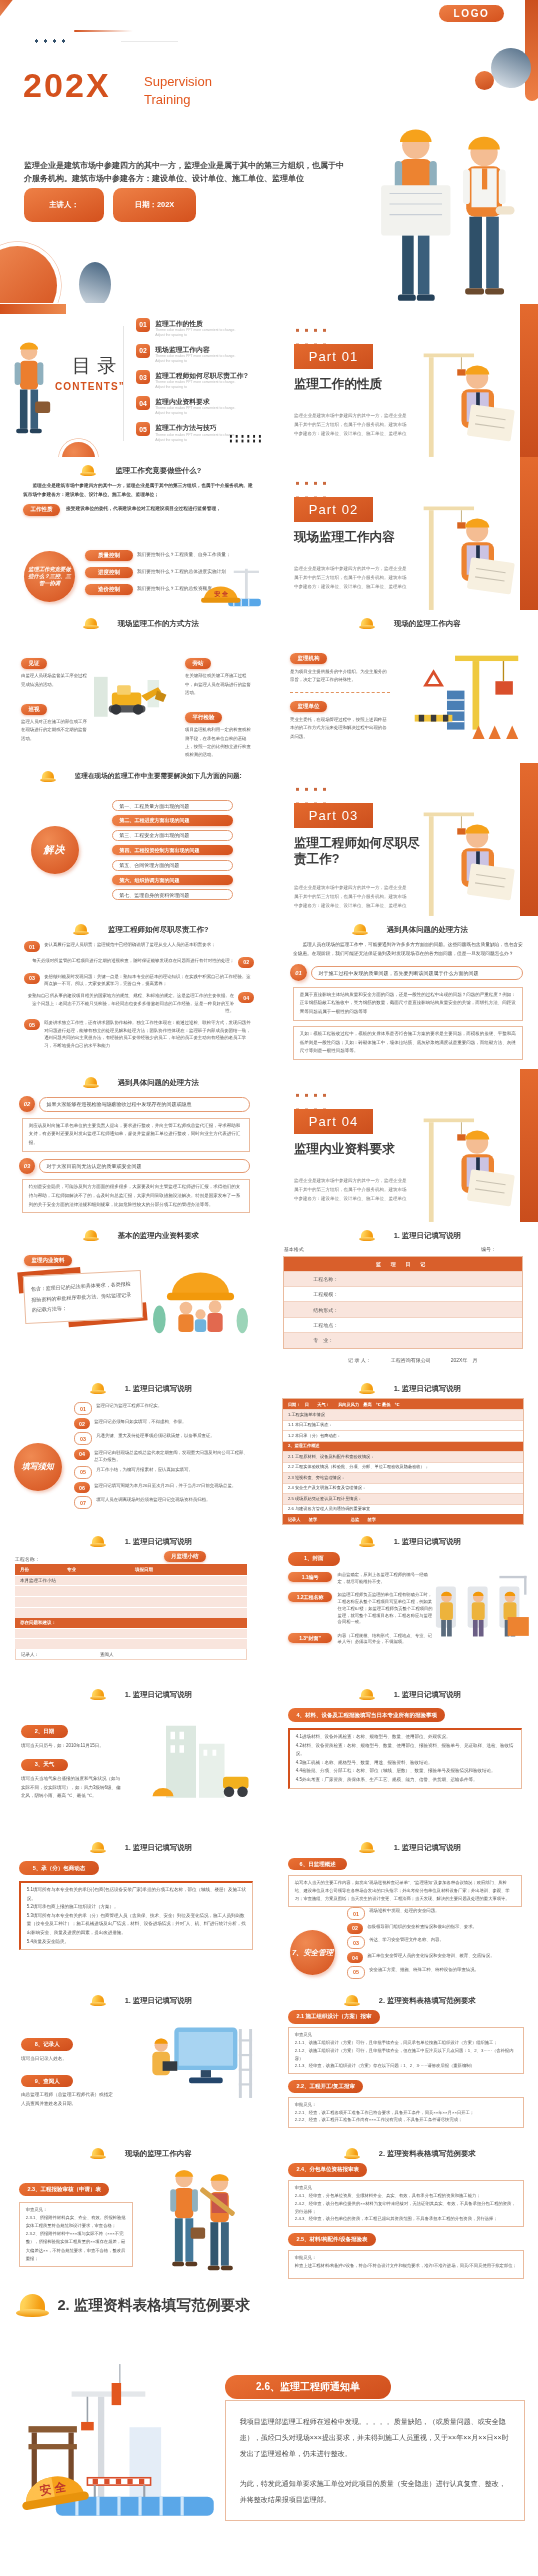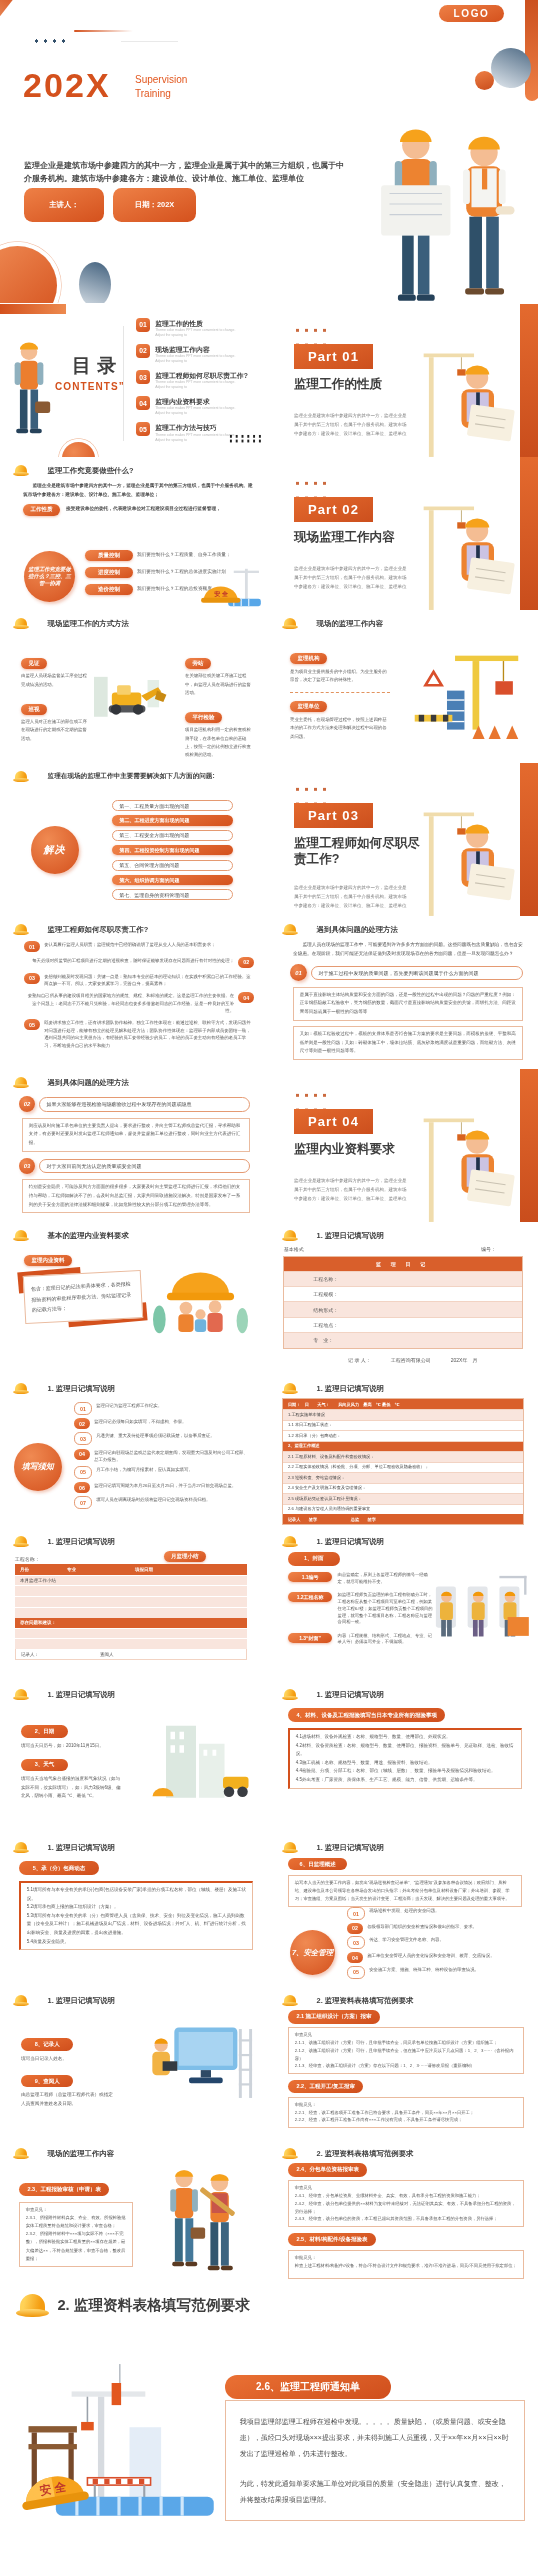--- a/index.html
+++ b/index.html
@@ -9,54 +9,54 @@
   .tslide{position:absolute;left:0;top:0;width:539px;height:303px;background:#fff;overflow:hidden;}
   .corner{position:absolute;left:-8.4px;top:-18px;width:12.6px;height:51px;background:linear-gradient(180deg,#D4511D,#F2A071);transform:rotate(38deg);}
   .tdots{position:absolute;left:32px;top:28px;width:36px;height:32px;background-image:radial-gradient(circle,#33506B 1.6px,transparent 1.8px);background-size:9px 26px;}
   .hline1{position:absolute;left:74px;top:30px;width:59px;height:1.6px;border-radius:1.1px;background:linear-gradient(90deg,#D4511D,rgba(242,160,113,0));}
   .hline2{position:absolute;left:121px;top:41px;width:57px;height:1.1px;background:#E9E9E9;}
   .logo{position:absolute;right:35px;top:4.7px;width:65px;height:17.4px;border-radius:9px;display:flex;align-items:center;justify-content:center;background:linear-gradient(160deg,#EE8046,#D4511D);color:#fff;font-weight:bold;font-size:10px;letter-spacing:1.6px;}
   .rband{position:absolute;right:0;top:-7.4px;width:14px;height:108px;border-radius:7.4px;background:linear-gradient(180deg,#C94D1C,#EE8046);}
   .gcirc{position:absolute;right:8.4px;top:48px;width:40px;height:40px;border-radius:50%;background:linear-gradient(205deg,#4F6B85,#E3E9EF);}
   .ocirc{position:absolute;right:45px;top:71px;width:19px;height:19px;border-radius:50%;background:linear-gradient(160deg,#EE8046,#C94D1C);}
   .year{position:absolute;left:23px;top:66px;font-size:34px;font-weight:bold;color:#D4511D;letter-spacing:2.1px;}
-  .sup{position:absolute;left:135px;top:73px;font-size:10px;color:#E2571F;line-height:1.35;}
+  .sup{position:absolute;left:144px;top:73px;font-size:13px;color:#E2571F;line-height:1.35;}
   .bigtitle{position:absolute;left:16px;top:100px;font-size:37px;font-weight:bold;color:#3F3F3F;letter-spacing:1.1px;white-space:nowrap;}
   .tdesc{position:absolute;left:24px;top:159px;width:321px;font-size:8px;color:#4A4A4A;line-height:1.65;font-weight:bold;}
   .tpill{position:absolute;top:188px;height:34px;border-radius:8.4px;display:flex;align-items:center;justify-content:center;background:linear-gradient(160deg,#EE8046,#D4511D);color:#fff;font-weight:bold;font-size:7.4px;}
   .blcirc{position:absolute;left:-22px;top:246px;width:79px;height:79px;border-radius:50%;background:linear-gradient(140deg,#F08C55,#D4511D);box-shadow:0 0 0 4.2px #fff,0 0 0 4.7px #EFB79B;}
   .nvell{position:absolute;left:79px;top:262px;width:32px;height:45px;border-radius:50%;background:linear-gradient(200deg,#41607D,#D7DFE6);}
   
   .grid{position:absolute;left:0;top:304px;width:539px;display:grid;grid-template-columns:269px 269px;grid-auto-rows:153px;}
   .cell{position:relative;width:269px;height:153px;overflow:hidden;box-sizing:border-box;}
-  .hd{display:flex;align-items:center;gap:19px;padding:7.4px 0 0 12.6px;}
+  .hd{display:flex;align-items:center;gap:19px;padding:7.4px 0 0 12.6px;justify-content:center;}
   .hd .t{font-size:7.4px;font-weight:bold;color:#3E3E3E;}
   .hd .t.sm{font-size:6.6px;}
   .helmet{position:relative;width:16px;height:12.6px;flex:0 0 auto;}
   .helmet:before{content:"";position:absolute;left:2.1px;right:2.1px;top:0.5px;bottom:2.6px;border-radius:6.3px 6.3px 1.6px 1.6px;background:linear-gradient(100deg,#FFD257 20%,#F49C10 80%);}
   .helmet:after{content:"";position:absolute;left:0;right:0;bottom:0.5px;height:4.2px;border-radius:50%;background:linear-gradient(180deg,#FFD873,#EF9406);}
   .pill{display:inline-flex;align-items:center;justify-content:center;background:linear-gradient(160deg,#F0854B,#D4511D);color:#fff;font-weight:bold;border-radius:526px;box-shadow:0 1.1px 2.6px rgba(211,81,29,.35);font-size:5.5px;padding:2.1px 7.4px;white-space:nowrap;}
   .banner{display:inline-block;background:linear-gradient(160deg,#EA7134,#CF4E1C);color:#fff;font-weight:bold;border-radius:8px;font-size:5.5px;padding:3.2px 8.4px;}
   .obx{border:0.5px solid #EABB9F;background:#fff;padding:3.2px 5.8px;font-size:4.5px;color:#555;line-height:1.9;}
   .num{min-width:16px;height:11px;border-radius:5.8px;background:linear-gradient(160deg,#F0854B,#D4511D);color:#fff;font-weight:bold;font-size:5.3px;display:inline-flex;align-items:center;justify-content:center;flex:0 0 auto;}
   .num.o{background:#fff;color:#E06A2D;border:0.5px solid #E59A72;}
   .opill{border:0.5px solid #E59A72;border-radius:526px;padding:1.6px 6.3px;font-size:5px;color:#4A4A4A;background:#fff;}
   .circ{border-radius:50%;background:radial-gradient(circle at 35% 28%,#F08A52,#D4511D);color:#fff;font-weight:bold;display:flex;align-items:center;justify-content:center;text-align:center;box-shadow:1.6px 2.1px 3.2px rgba(211,81,29,.3);font-style:italic;}
   .p9{font-size:4.7px;color:#555;line-height:1.9;}
   .pre{white-space:pre-wrap;}
   .ilu{position:absolute;}
   
   .band{position:absolute;right:0;top:0;width:18px;height:100%;background:linear-gradient(180deg,#E46A2E,#C94D1C);}
   .pdots{position:absolute;left:24px;top:19px;width:35px;height:21px;background-image:radial-gradient(circle,#CB6A3F 1.4px,transparent 1.6px);background-size:9px 14.7px;}
-  .partbox{position:absolute;left:25px;top:40px;width:79px;height:25px;background:linear-gradient(160deg,#E46A2E,#CC4F1D);color:#fff;font-weight:bold;font-size:13px;letter-spacing:1.1px;display:flex;align-items:center;justify-content:center;}
+  .partbox{position:absolute;left:25px;top:40px;width:79px;height:25px;background:linear-gradient(160deg,#E46A2E,#CC4F1D);color:#fff;font-weight:normal;font-size:13px;letter-spacing:1.1px;display:flex;align-items:center;justify-content:center;}
   .ptitle{position:absolute;left:25px;top:72px;width:132px;font-size:12.6px;font-weight:bold;color:#3E3E3E;line-height:1.3;}
   .pdesc{position:absolute;left:25px;top:108px;width:115px;font-size:4.5px;color:#777;line-height:1.95;}
   
   .tocbar{position:absolute;left:0;top:0;width:66px;height:10px;background:linear-gradient(90deg,#D4511D,#ED8A4F);}
-  .toctitle{position:absolute;left:72px;top:49px;font-size:19px;font-weight:bold;color:#3E3E3E;letter-spacing:6.3px;}
+  .toctitle{position:absolute;left:72px;top:49px;font-size:19px;font-weight:normal;color:#3E3E3E;letter-spacing:6.3px;}
   .tocsub{position:absolute;left:55px;top:77px;font-size:10px;color:#D4511D;font-weight:bold;letter-spacing:1.1px;}
   .tocline{position:absolute;left:123px;top:22px;width:0.5px;height:115px;background:#E5E5E5;}
   .tocitems{position:absolute;left:136px;top:13.7px;display:flex;flex-direction:column;gap:5.8px;width:126px;}
   .titem{display:flex;gap:5.3px;align-items:flex-start;}
   .tnum{width:14px;height:14px;border-radius:3.7px;background:linear-gradient(160deg,#EE8046,#D4511D);color:#fff;font-weight:bold;font-size:6.8px;display:flex;align-items:center;justify-content:center;flex:0 0 auto;}
   .titem .lb{font-size:6.8px;font-weight:bold;color:#3E3E3E;line-height:1.2;}
   .titem .en{font-size:3.4px;color:#B9B9B9;line-height:1.5;}
   .bdots{position:absolute;right:8.4px;bottom:13.7px;width:33px;height:9px;background-image:radial-gradient(circle,#222 1.1px,transparent 1.3px);background-size:5.8px 4.7px;}
   .tocring{position:absolute;left:62px;bottom:-18px;width:33px;height:33px;border-radius:50%;background:radial-gradient(circle at 35% 30%,#F08A52,#D4511D);box-shadow:0 0 0 3.2px #fff,0 0 0 3.7px #EDAF8C;}
   

